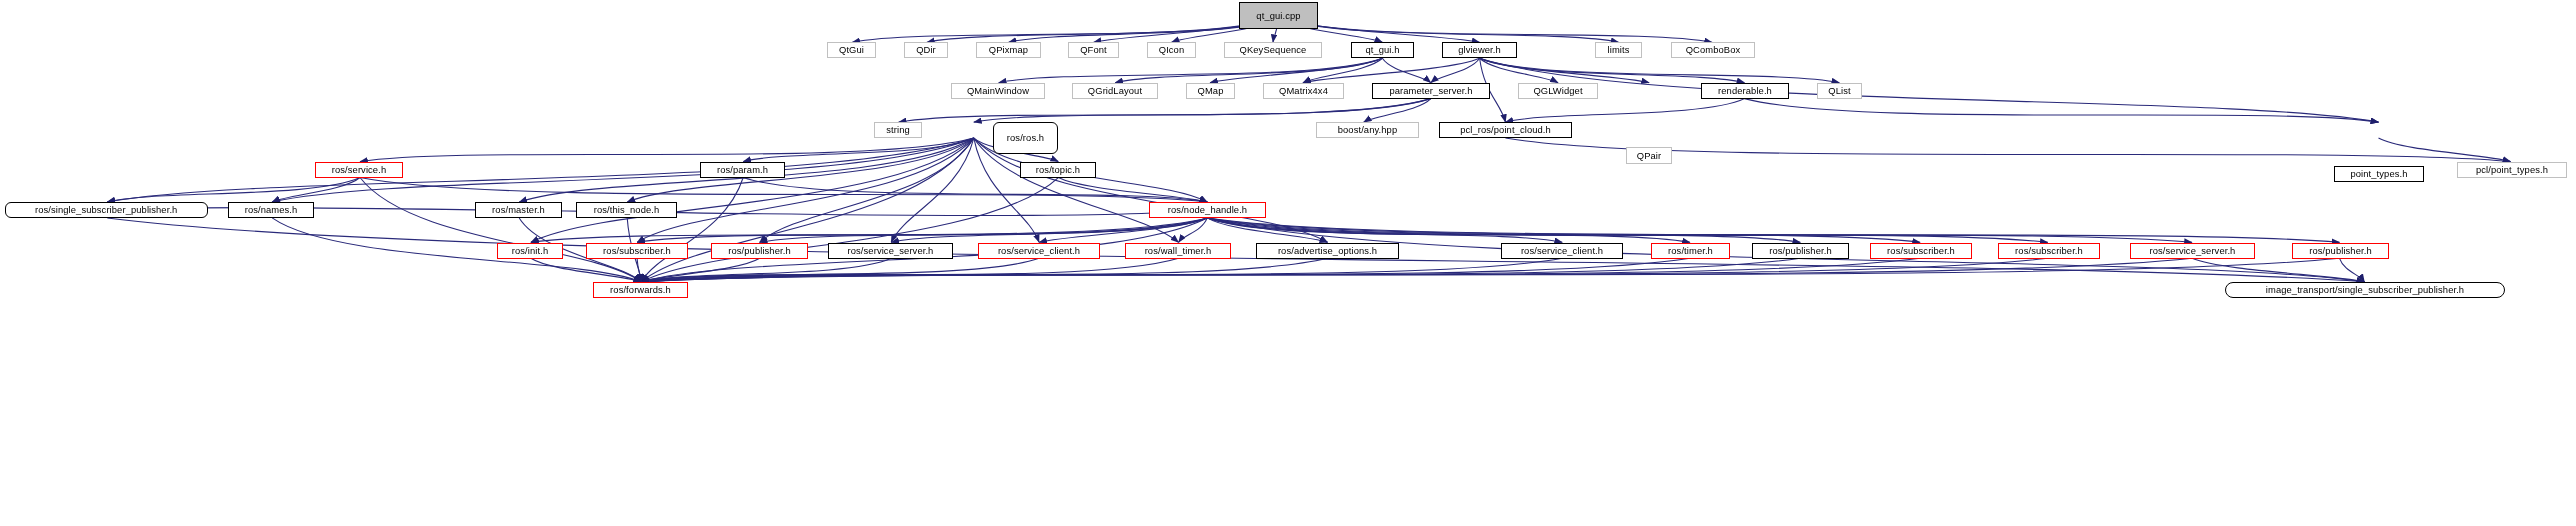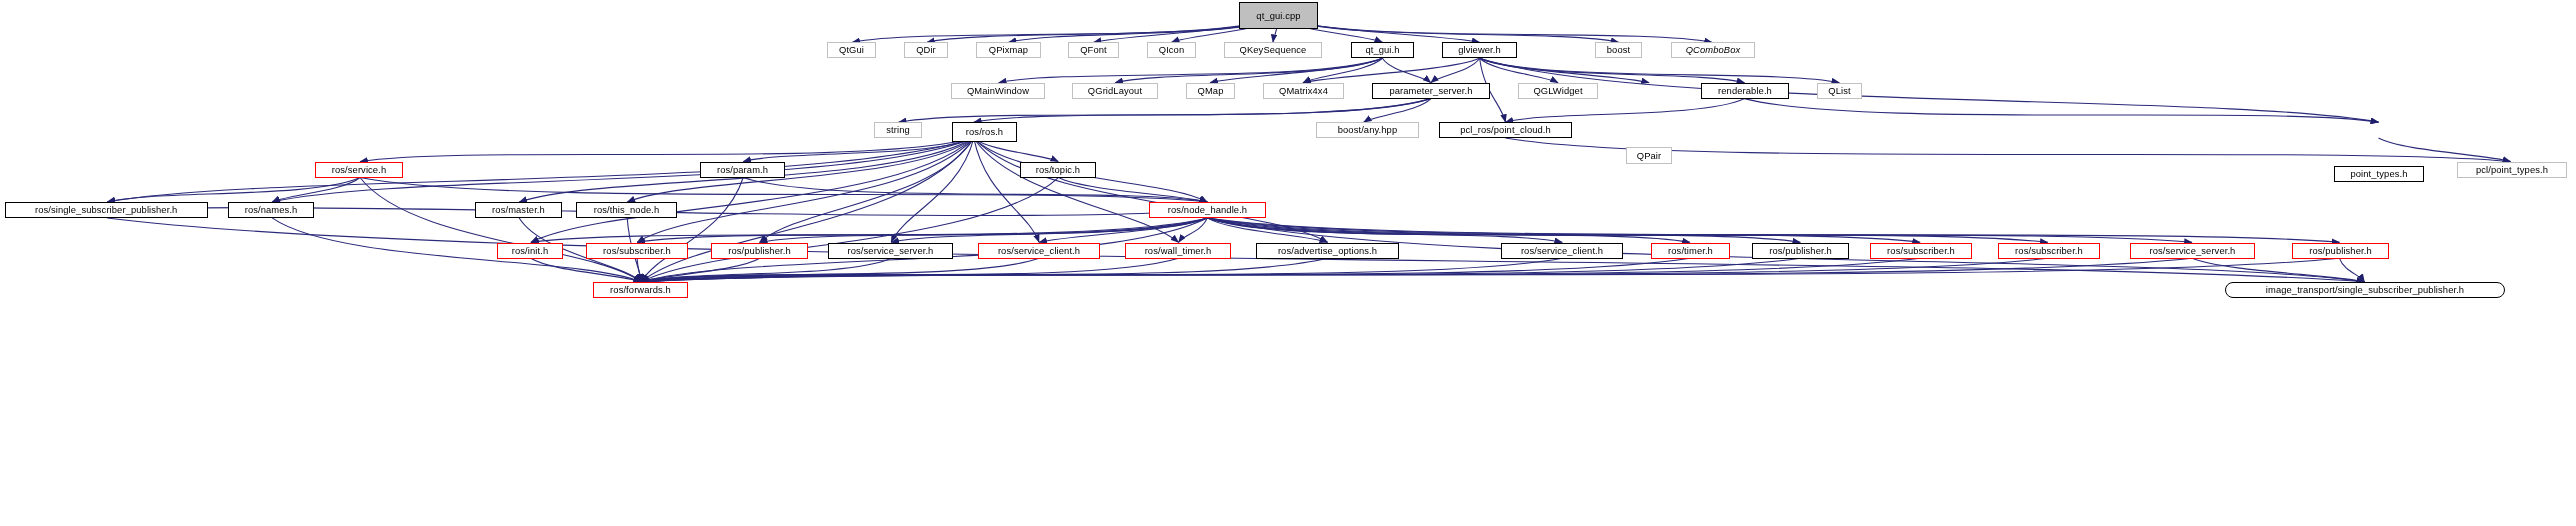--- a/index.html
+++ b/index.html
@@ -177,23 +177,23 @@
       <div class="node b-grey" style="left: 1224px; top: 42px; width: 98px; height: 16px; align-items: center;">
         <span class="lbl">QKeySequence</span>
       </div>
       <div class="node b-black" style="left: 1351px; top: 42px; width: 63px; height: 16px;">
         <span class="lbl">qt_gui.h</span>
       </div>
       <div class="node b-black" style="left: 1442px; top: 42px; width: 75px; height: 16px;">
         <span class="lbl">glviewer.h</span>
       </div>
       <div class="node b-grey" style="left: 1595px; top: 42px; width: 47px; height: 16px;">
-        <span class="lbl">boost</span>
-      </div>
-      <div class="node b-grey" style="left: 1671px; top: 42px; width: 84px; height: 16px; font-style: italic;">
+        <span class="lbl">limits</span>
+      </div>
+      <div class="node b-grey" style="left: 1671px; top: 42px; width: 84px; height: 16px;">
         <span class="lbl">QComboBox</span>
       </div>
       <div class="node b-grey" style="left: 951px; top: 83px; width: 94px; height: 16px;">
         <span class="lbl">QMainWindow</span>
       </div>
       <div class="node b-grey" style="left: 1072px; top: 83px; width: 86px; height: 16px;">
         <span class="lbl">QGridLayout</span>
       </div>
       <div class="node b-grey" style="left: 1186px; top: 83px; width: 49px; height: 16px;">
         <span class="lbl">QMap</span>
@@ -212,21 +212,21 @@
       </div>
       <div class="node b-black" style="left: 1701px; top: 83px; width: 88px; height: 16px;">
         <span class="lbl">renderable.h</span>
       </div>
       <div class="node b-grey" style="left: 1817px; top: 83px; width: 45px; height: 16px;">
         <span class="lbl">QList</span>
       </div>
       <div class="node b-grey" style="left: 874px; top: 122px; width: 48px; height: 16px;">
         <span class="lbl">string</span>
       </div>
-      <div class="node b-black" style="left: 952px; top: 122px; width: 65px; height: 20px;">
+      <div class="node b-black" style="left: 993px; top: 122px; width: 65px; height: 32px; border-radius: 6px;">
         <span class="lbl">ros/ros.h</span>
       </div>
       <div class="node b-grey" style="left: 1316px; top: 122px; width: 103px; height: 16px;">
         <span class="lbl">boost/any.hpp</span>
       </div>
       <div class="node b-black" style="left: 1439px; top: 122px; width: 133px; height: 16px;">
         <span class="lbl">pcl_ros/point_cloud.h</span>
       </div>
       <div class="node b-black" style="left: 2334px; top: 122px; width: 90px; height: 16px; margin-top: 44px;">
         <span class="lbl">point_types.h</span>
@@ -236,21 +236,21 @@
       </div>
       <div class="node b-black" style="left: 700px; top: 162px; width: 85px; height: 16px;">
         <span class="lbl">ros/param.h</span>
       </div>
       <div class="node b-black" style="left: 1020px; top: 162px; width: 76px; height: 16px;">
         <span class="lbl">ros/topic.h</span>
       </div>
       <div class="node b-grey" style="left: 2457px; top: 162px; width: 110px; height: 16px;">
         <span class="lbl">pcl/point_types.h</span>
       </div>
-      <div class="node b-black" style="left: 4.7px; top: 202px; width: 203px; height: 16px;">
+      <div class="node b-black" style="left: 4.7px; top: 202px; width: 203px; height: 16px; border-radius: 6px;">
         <span class="lbl">ros/single_subscriber_publisher.h</span>
       </div>
       <div class="node b-black" style="left: 228px; top: 202px; width: 86px; height: 16px;">
         <span class="lbl">ros/names.h</span>
       </div>
       <div class="node b-black" style="left: 475px; top: 202px; width: 87px; height: 16px;">
         <span class="lbl">ros/master.h</span>
       </div>
       <div class="node b-black" style="left: 576px; top: 202px; width: 101px; height: 16px;">
         <span class="lbl">ros/this_node.h</span>

